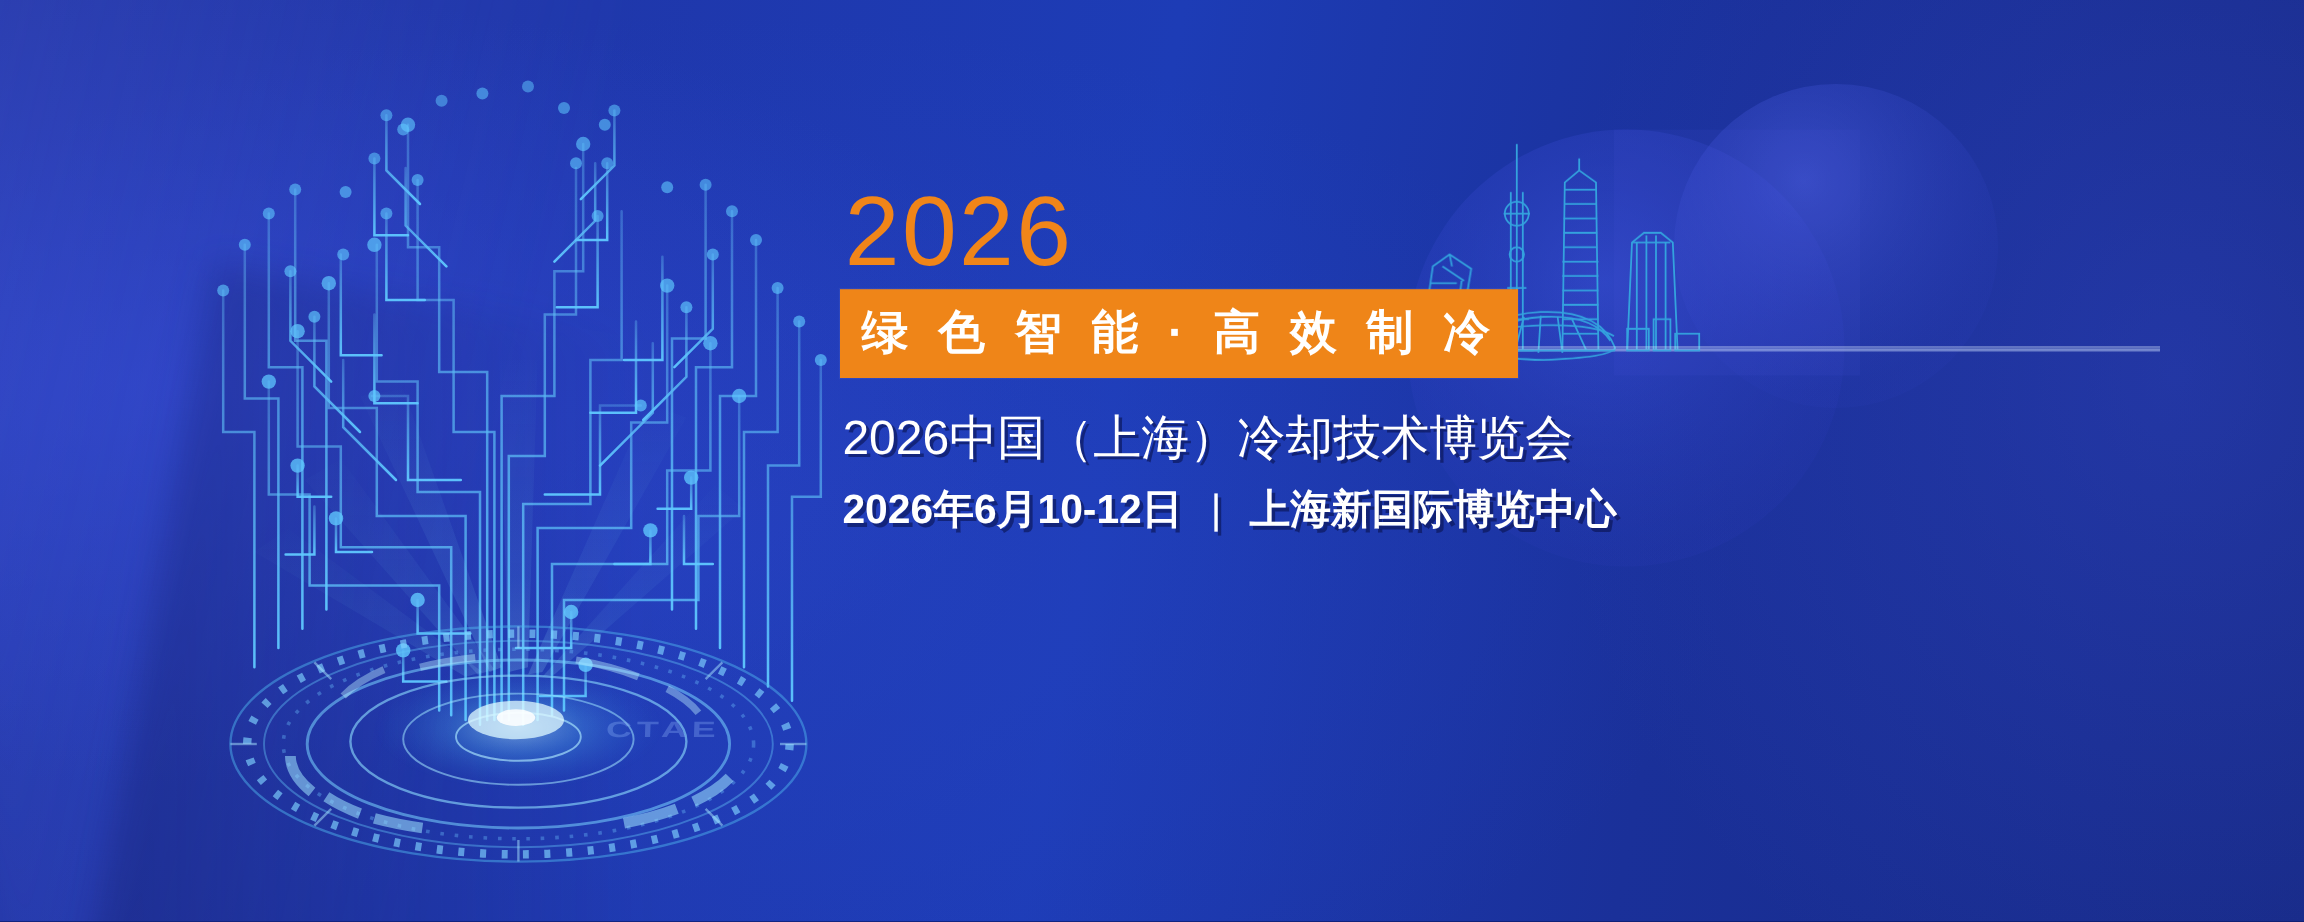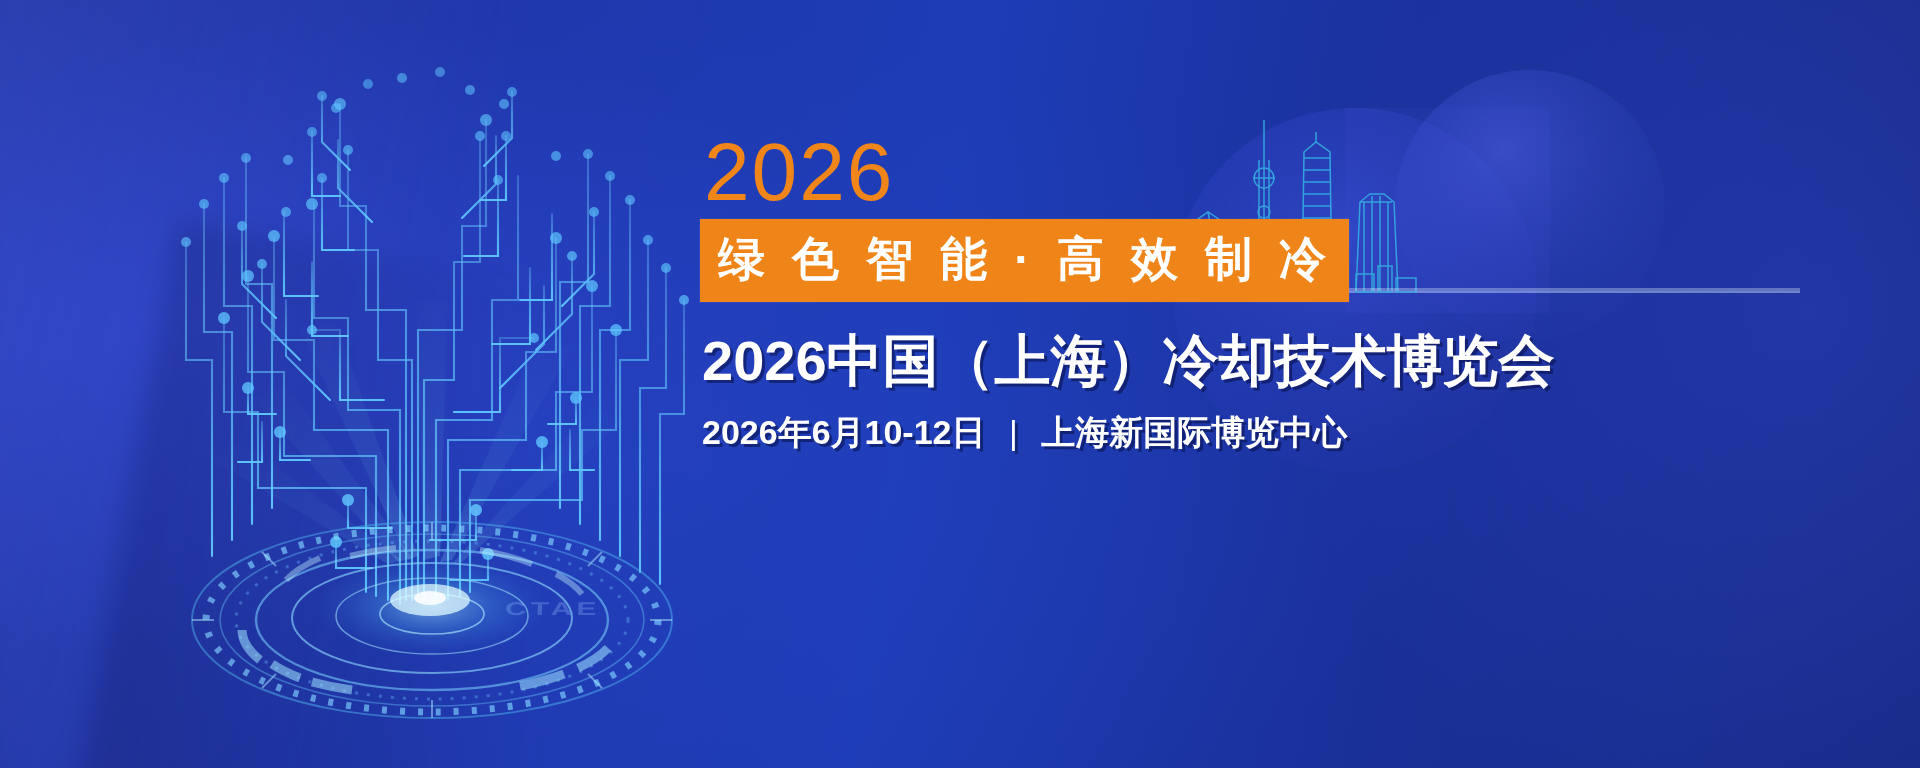--- a/index.html
+++ b/index.html
@@ -22,34 +22,34 @@
   .wash.w2{left:120px;top:260px;width:520px;height:620px;
     background:linear-gradient(80deg, rgba(20,30,110,.42), rgba(20,30,110,0) 75%);
     transform:rotate(10deg);filter:blur(14px);}
   .wash.w3{right:-120px;top:-80px;width:760px;height:980px;
     background:radial-gradient(ellipse at 70% 40%, rgba(60,80,220,.30), rgba(60,80,220,0) 70%);}
 
   
   .art{position:absolute;inset:0;width:1920px;height:768px;}
 
   
-  #textblock{position:absolute;left:700px;top:134px;width:700px;}
+  #textblock{position:absolute;left:700px;top:156px;width:700px;}
   #year{
     font-size:82px;line-height:.92;font-weight:400;letter-spacing:2px;
     color:#f08519;font-family:"Liberation Sans","DejaVu Sans",sans-serif;
     margin:0 0 10px 4px;
   }
   #tagline{
     display:inline-block;background:#ef8518;color:#fff;
-    font-size:47px;font-weight:bold;letter-spacing:7px;
+    font-size:39px;font-weight:bold;letter-spacing:7px;
     padding:9px 16px 11px 18px;white-space:nowrap;
     box-shadow:0 0 0 1px rgba(255,255,255,.05);
   }
   #maintitle{
-    margin:22px 0 0 2px;color:#ffffff;font-size:56px;font-weight:bold;
+    margin:22px 0 0 2px;color:#ffffff;font-size:40px;font-weight:normal;
     letter-spacing:0px;white-space:nowrap;
     text-shadow:3px 3px 0 rgba(8,14,70,.55);
   }
   #dateline{
     margin:10px 0 16px 2px;color:#ffffff;font-size:34px;font-weight:bold;
     letter-spacing:0px;white-space:nowrap;
     text-shadow:3px 3px 0 rgba(8,14,70,.55);
   }
   #dateline .sep{padding:0 14px;font-weight:400;}
 

